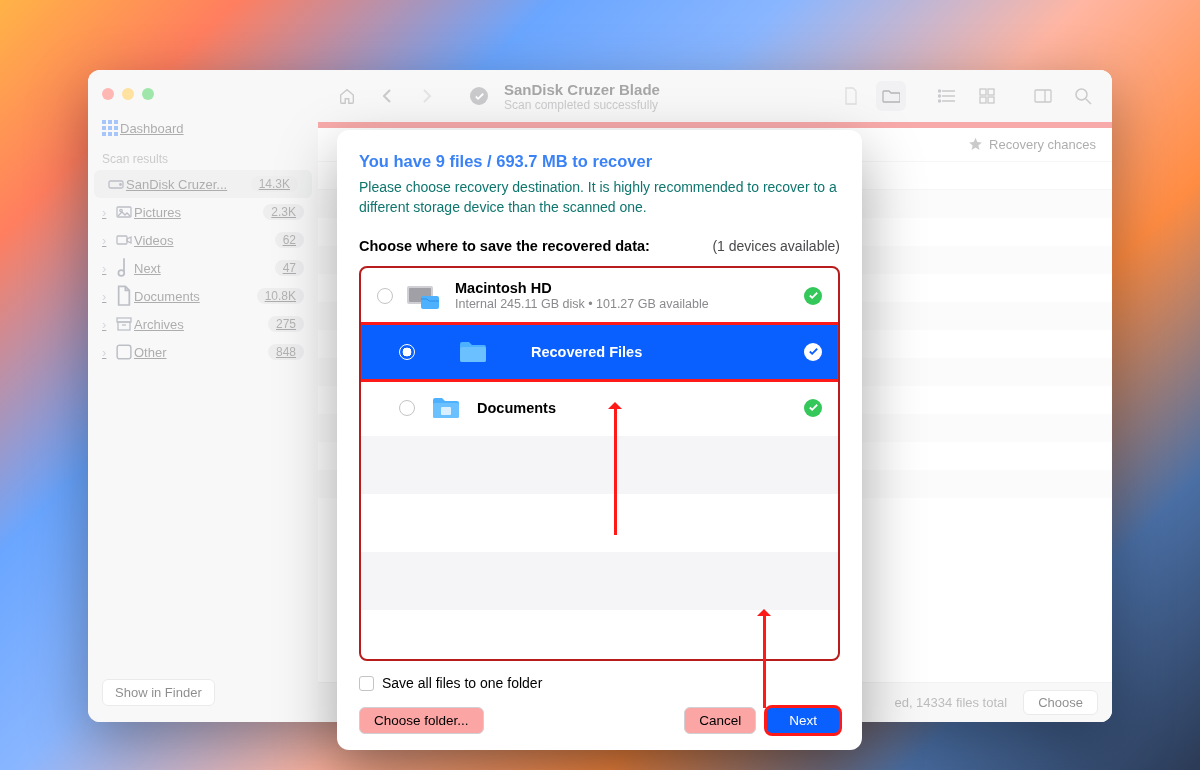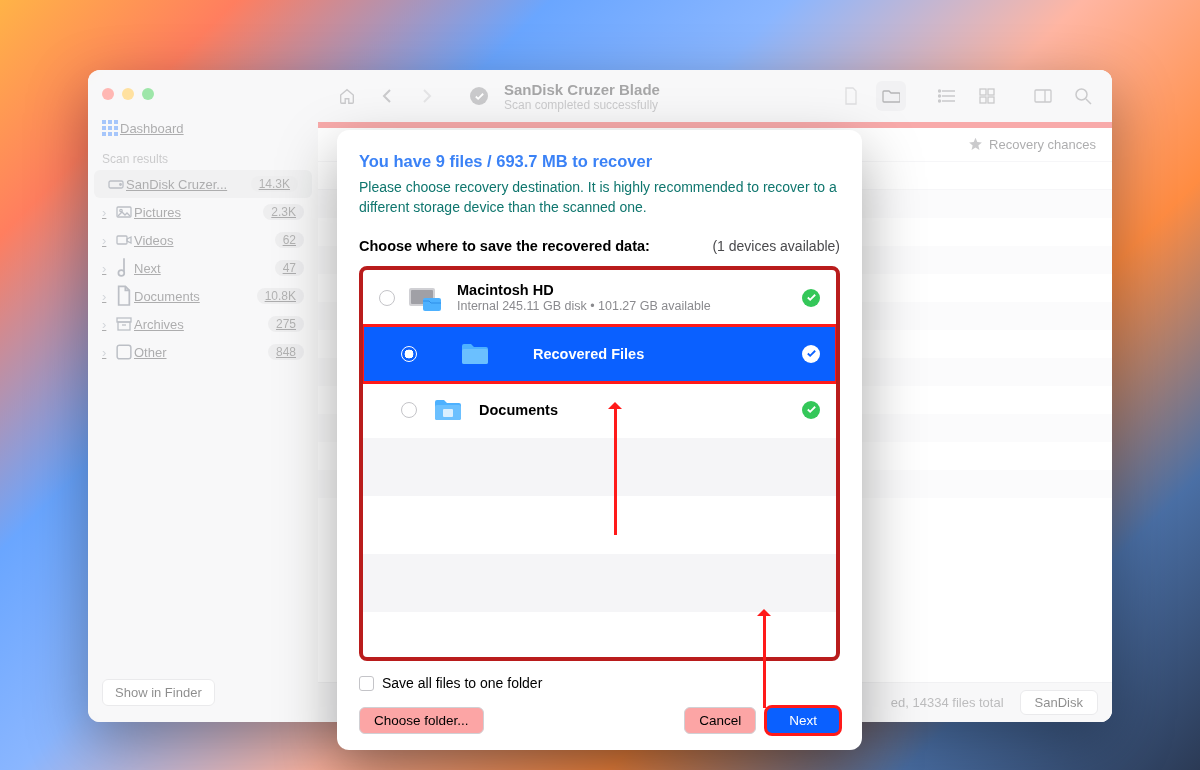--- a/index.html
+++ b/index.html
@@ -56,21 +56,21 @@
 .modal{
   position:absolute; left:337px; top:130px; width:525px; height:620px;
   background:#fff; border-radius:12px; box-shadow:0 24px 60px rgba(0,0,0,.35);
   display:flex; flex-direction:column; padding:22px 22px 16px;
 }
 .modal h2{font-size:16.5px;font-weight:700;color:#3b82f6;}
 .modal .desc{font-size:14px;color:#0f766e;line-height:1.45;margin-top:6px;}
 .modal .choose-row{display:flex;justify-content:space-between;align-items:baseline;margin-top:20px;}
 .modal .choose-row .lbl{font-weight:700;font-size:14.5px;}
 .modal .choose-row .avail{font-size:14px;color:#4a4a4d;}
-.dest-list{margin-top:12px;border:4px solid #b91c1c;border-radius:8px;flex:1;overflow:hidden;}
+.dest-list{margin-top:12px;border:2px solid #b91c1c;border-radius:8px;flex:1;overflow:hidden;}
 .dest{display:flex;align-items:center;height:56px;padding:0 16px;gap:14px;}
 .dest.sub{padding-left:38px;}
 .dest.selected{background:#0a60ff;color:#fff;position:relative;}
 .dest .radio{width:16px;height:16px;border:1.5px solid #c4c4c8;border-radius:50%;flex:none;}
 .dest.selected .radio{border-color:#fff;background:radial-gradient(circle,#fff 0 45%,transparent 46%);}
 .dest .dicon{width:34px;height:28px;flex:none;display:flex;align-items:center;justify-content:center;}
 .dest .txt{flex:1;}
 .dest .name{font-size:14.5px;font-weight:600;}
 .dest .meta{font-size:12.5px;color:#8a8a8e;margin-top:1px;}
 .check{width:18px;height:18px;border-radius:50%;background:#34c759;display:flex;align-items:center;justify-content:center;flex:none;}
@@ -352,21 +352,21 @@
           <div class="col-date"></div>
           <div class="col-size">1.65 GB</div>
           <div class="col-kind">Folder</div>
         </div>
       </div>
 
     <div class="spacer"></div>
     <div class="footer">
       <div class="gap"></div>
       <span>ed, 14334 files total</span>
-      <button class="recover-btn">SanDisk</button>
+      <button class="recover-btn">Choose</button>
     </div>
   </div>
 
   <div class="dimmer"></div>
 </div>
 
 <div class="modal">
   <h2>You have 9 files / 693.7 MB to recover</h2>
   <div class="desc">Please choose recovery destination. It is highly recommended to recover to a different storage device than the scanned one.</div>
   <div class="choose-row">

